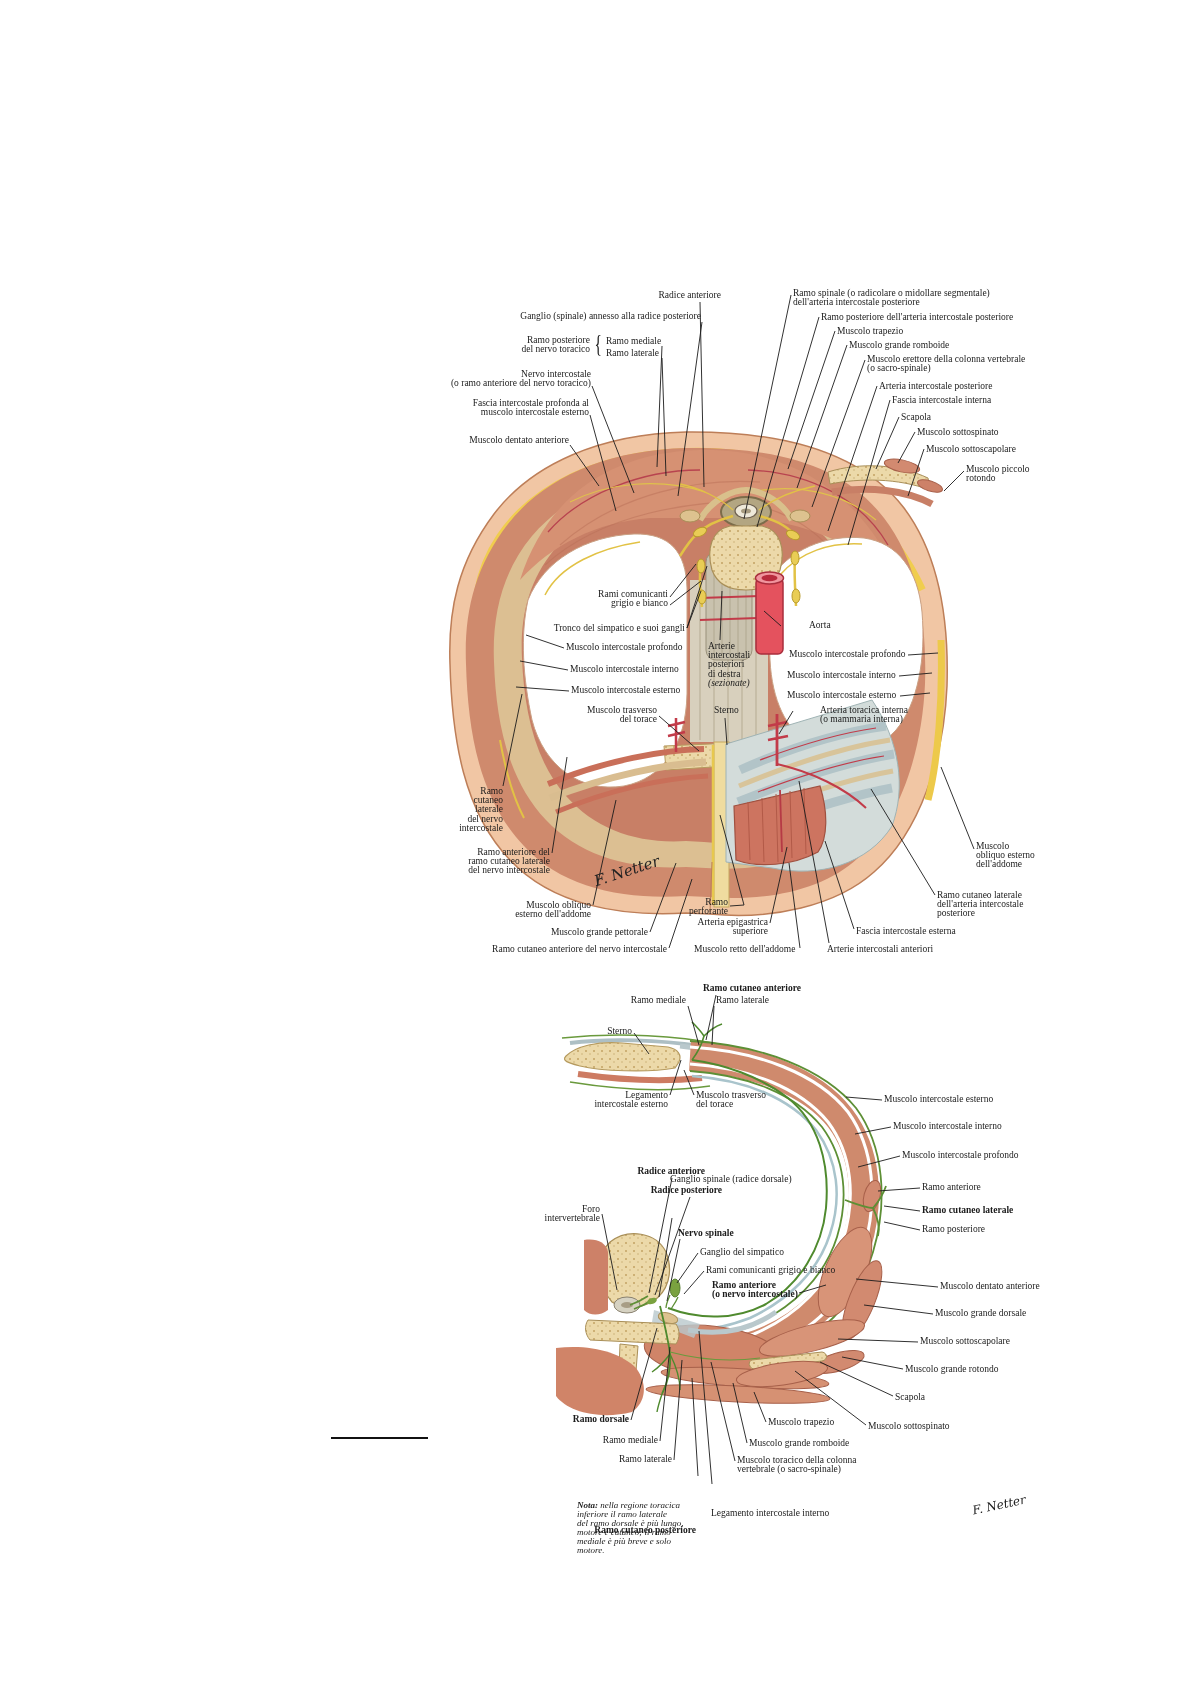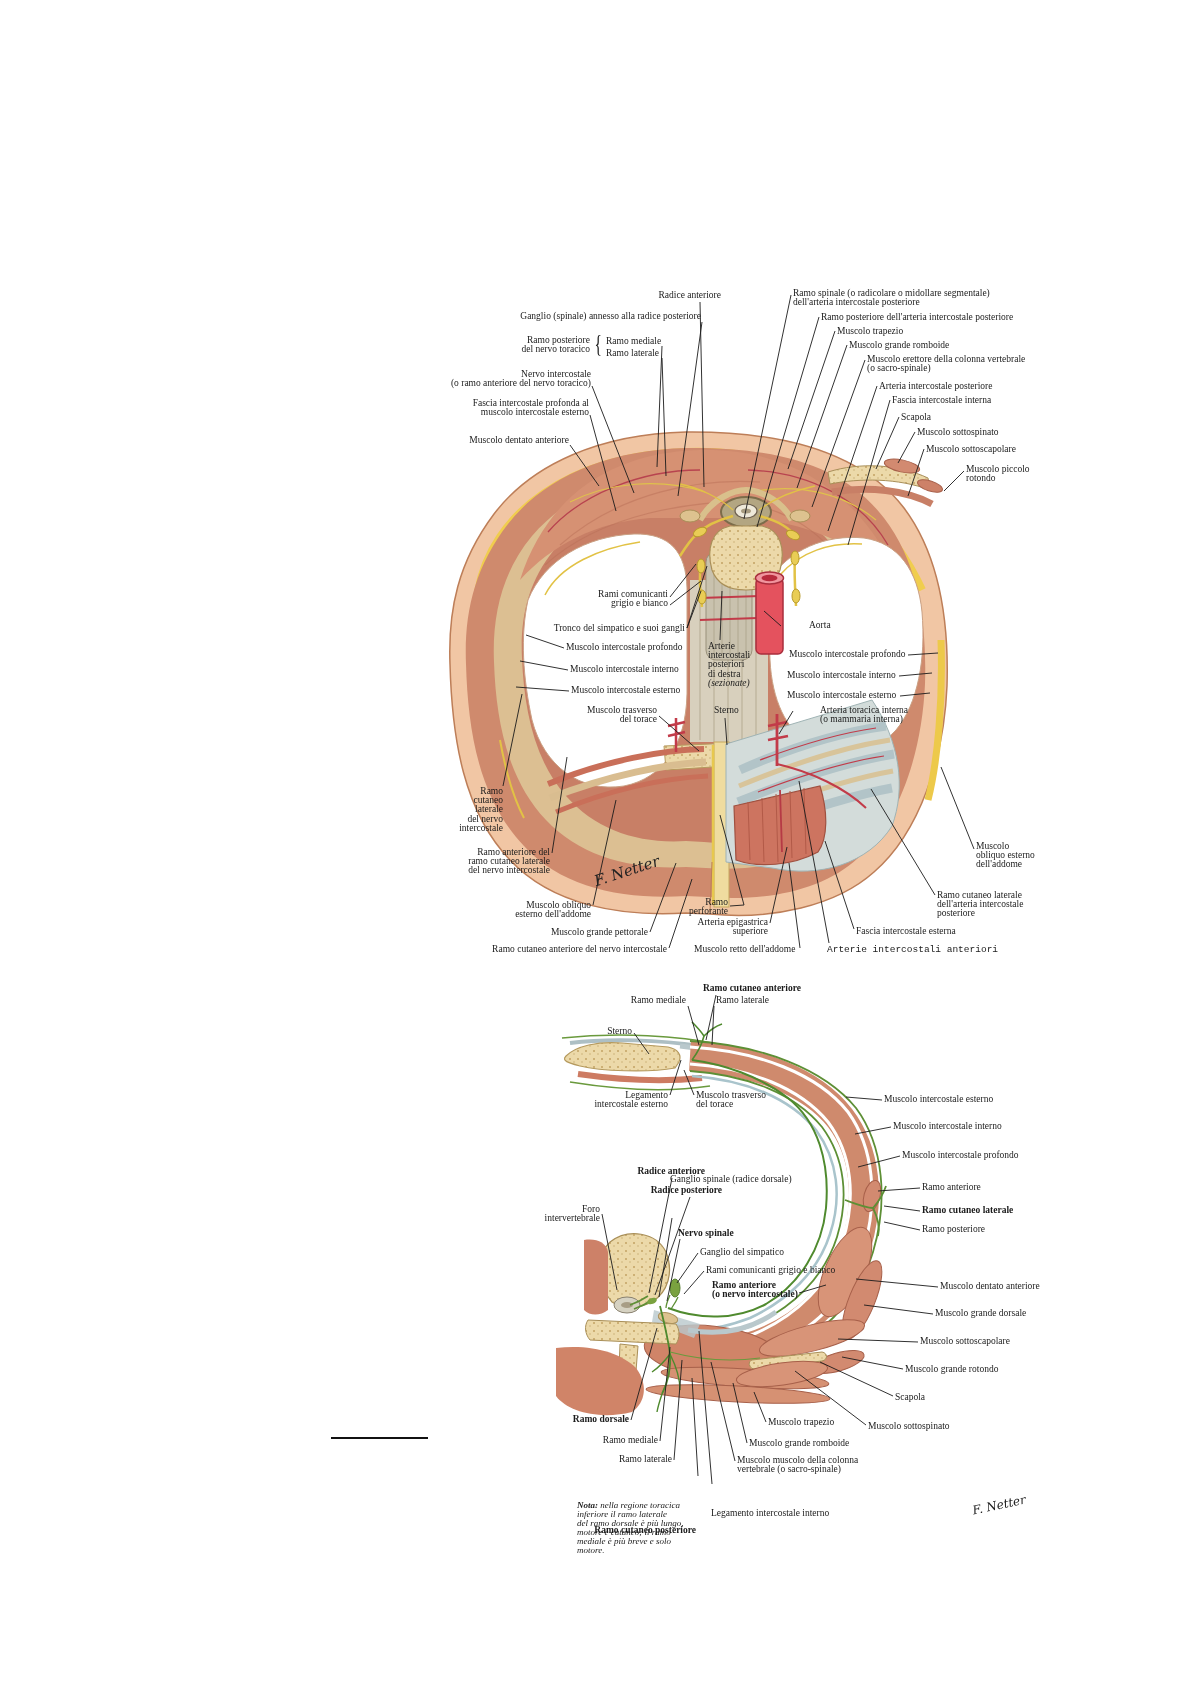--- a/index.html
+++ b/index.html
@@ -345,21 +345,21 @@
     <div>Ramo</div>
     <div>perforante</div>
   </div>
 <div class="label" style="left: 768px; top: 918px; transform: translateX(-100%); text-align: right;">
     <div>Arteria epigastrica</div>
     <div>superiore</div>
   </div>
 <div class="label" style="left: 694px; top: 945px;">
     <div>Muscolo retto dell'addome</div>
   </div>
-<div class="label" style="left: 827px; top: 945px; font-family: Liberation Mono, monospace;">
+<div class="label" style="left: 827px; top: 945px;">
     <div>Arterie intercostali anteriori</div>
   </div>
 <div class="label" style="left: 856px; top: 927px;">
     <div>Fascia intercostale esterna</div>
   </div>
 <div class="label" style="left: 937px; top: 891px;">
     <div>Ramo cutaneo laterale</div>
     <div>dell'arteria intercostale</div>
     <div>posteriore</div>
   </div>
@@ -498,18 +498,18 @@
 <div class="label bold" style="left: 696px; top: 1526px; transform: translateX(-100%); text-align: left;">
     <div>Ramo cutaneo posteriore</div>
   </div>
 <div class="label" style="left: 768px; top: 1418px;">
     <div>Muscolo trapezio</div>
   </div>
 <div class="label" style="left: 749px; top: 1439px;">
     <div>Muscolo grande romboide</div>
   </div>
 <div class="label" style="left: 737px; top: 1456px;">
-    <div>Muscolo muscolo della colonna</div>
+    <div>Muscolo toracico della colonna</div>
     <div>vertebrale (o sacro-spinale)</div>
   </div>
 <div class="label" style="left: 711px; top: 1485px; margin-top: 24px;">
     <div>Legamento intercostale interno</div>
   </div>
 
 </body></html>

